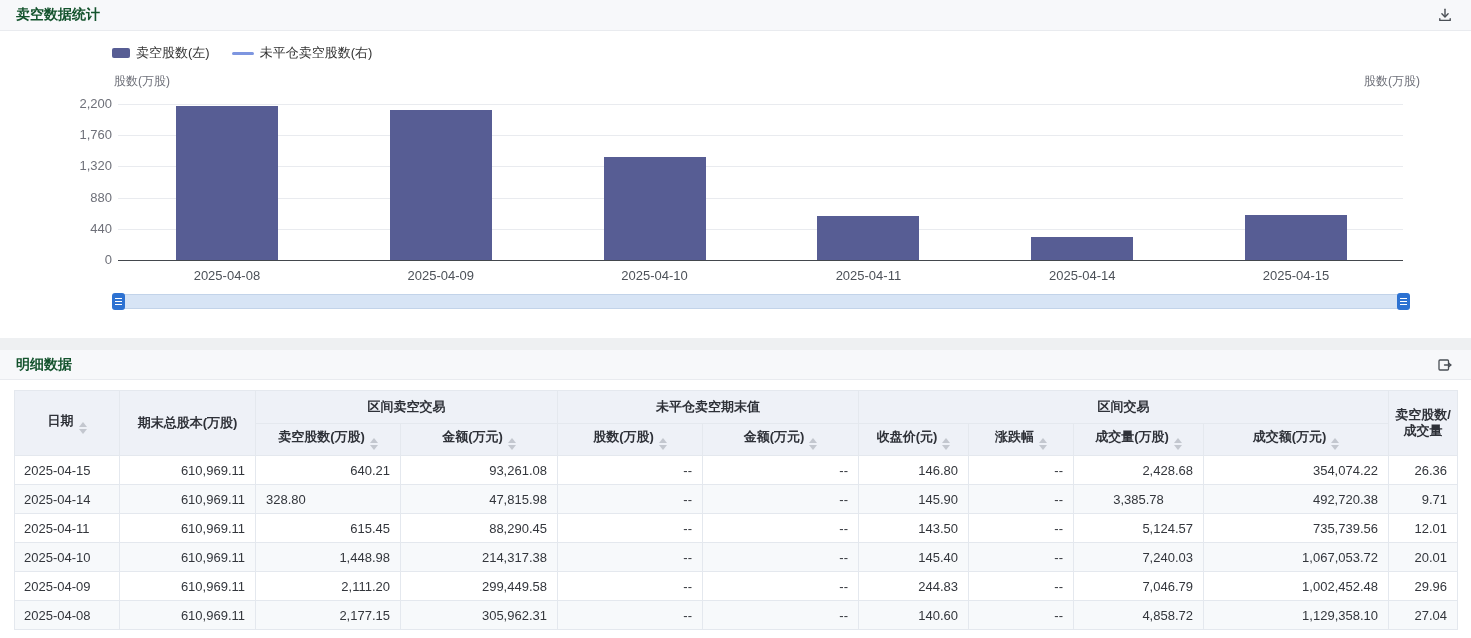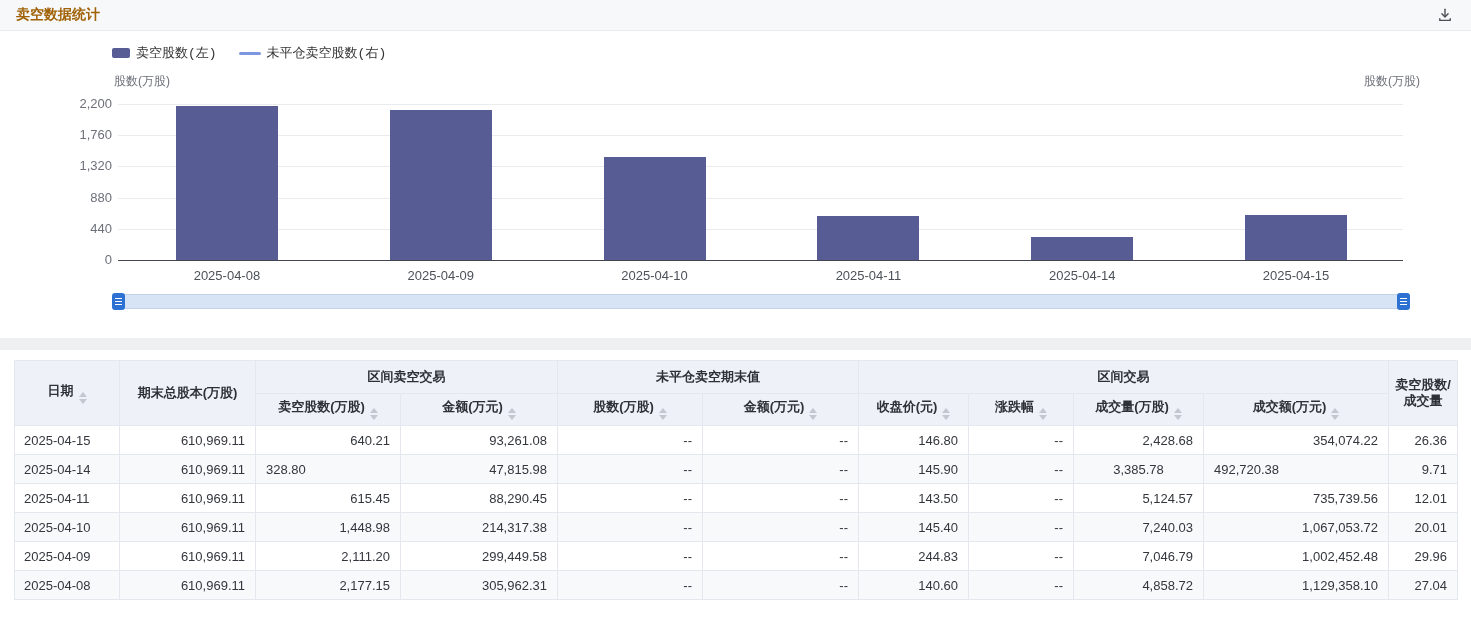--- a/index.html
+++ b/index.html
@@ -11,26 +11,26 @@
   }
   
   .panel{position:absolute;left:0;width:1471px;background:#fff;}
   #chart-panel{top:0;height:338px;}
   #table-panel{top:350px;height:288px;}
   .panel-header{
     height:31px;display:flex;align-items:center;justify-content:space-between;
     padding:0 16px;background:#f7f8fa;border-bottom:1px solid #e9ebef;box-sizing:border-box;
   }
   #table-panel .panel-header{height:30px;}
-  .panel-title{font-size:14px;font-weight:bold;color:#a16207;}
+  .panel-title{font-size:14px;font-weight:bold;color:#14532d;}
   .icon-btn{display:inline-flex;align-items:center;justify-content:center;width:20px;height:20px;cursor:pointer;}
   
   #chart-region{position:relative;height:306px;background:#fff;}
   #legend{position:absolute;left:112px;top:13px;display:flex;gap:22px;align-items:center;}
-  .legend-item{display:flex;align-items:center;gap:6px;cursor:pointer;font-family:Liberation Mono, monospace;}
+  .legend-item{display:flex;align-items:center;gap:6px;cursor:pointer;}
   .legend-marker-bar{display:inline-block;width:18px;height:10px;border-radius:2px;}
   .legend-marker-line{display:inline-block;width:22px;height:3px;border-radius:2px;}
   .legend-label{font-size:13px;color:#333;}
   .axis-label{position:absolute;font-size:12px;color:#6e7079;}
   .gridline{position:absolute;left:118px;width:1285px;height:1px;background:#e9ebef;}
   .y-tick-label{position:absolute;left:36px;width:76px;text-align:right;font-size:13px;color:#6e7079;}
   .bar{position:absolute;width:102px;}
   .x-tick-label{position:absolute;top:237px;width:140px;text-align:center;font-size:13px;color:#4c5158;}
   .axis-line{position:absolute;left:118px;top:229px;width:1285px;height:1px;background:#43474d;}
   
@@ -123,20 +123,30 @@
       <div class="bar" style="left: 817.417px; top: 185px; height: 44px; background: rgb(87, 93, 148);"></div>
       <div class="x-tick-label" style="left: 798.417px;">2025-04-11</div>
       <div class="bar" style="left: 1031.25px; top: 206px; height: 23px; background: rgb(87, 93, 148);"></div>
       <div class="x-tick-label" style="left: 1012.25px;">2025-04-14</div>
       <div class="bar" style="left: 1245.08px; top: 184px; height: 45px; background: rgb(87, 93, 148);"></div>
       <div class="x-tick-label" style="left: 1226.08px;">2025-04-15</div>
     </div>
 </div>
 
 <div id="table-panel" class="panel">
+  <div class="panel-header">
+    <span class="panel-title">明细数据</span>
+    <span class="icon-btn">
+      <svg width="16" height="16" viewBox="0 0 16 16" fill="none" stroke="#4a4f55" stroke-width="1.3" stroke-linecap="round" stroke-linejoin="round">
+        <rect x="2" y="3" width="9.5" height="10" rx="1"></rect>
+          <path d="M7.5 8h6.3"></path>
+          <path d="M11.6 5.9L13.8 8l-2.2 2.1"></path>
+      </svg>
+    </span>
+  </div>
   <table id="detail-table">
       <colgroup>
         <col style="width: 105px;">
         <col style="width: 136px;">
         <col style="width: 145px;">
         <col style="width: 157px;">
         <col style="width: 145px;">
         <col style="width: 156px;">
         <col style="width: 110px;">
         <col style="width: 105px;">
@@ -208,21 +218,21 @@
         <tr>
           <td style="text-align: left;">2025-04-14</td>
           <td style="text-align: right;">610,969.11</td>
           <td style="">328.80</td>
           <td style="text-align: right;">47,815.98</td>
           <td style="text-align: right;">--</td>
           <td style="text-align: right;">--</td>
           <td style="text-align: right;">145.90</td>
           <td style="text-align: right;">--</td>
           <td style="text-align: center;">3,385.78</td>
-          <td style="">492,720.38</td>
+          <td style="text-align: right;">492,720.38</td>
           <td style="text-align: right; padding-left: 19px;">9.71</td>
         </tr>
         <tr>
           <td style="text-align: left;">2025-04-11</td>
           <td style="text-align: right;">610,969.11</td>
           <td style="text-align: right;">615.45</td>
           <td style="text-align: right;">88,290.45</td>
           <td style="text-align: right;">--</td>
           <td style="text-align: right;">--</td>
           <td style="text-align: right;">143.50</td>

